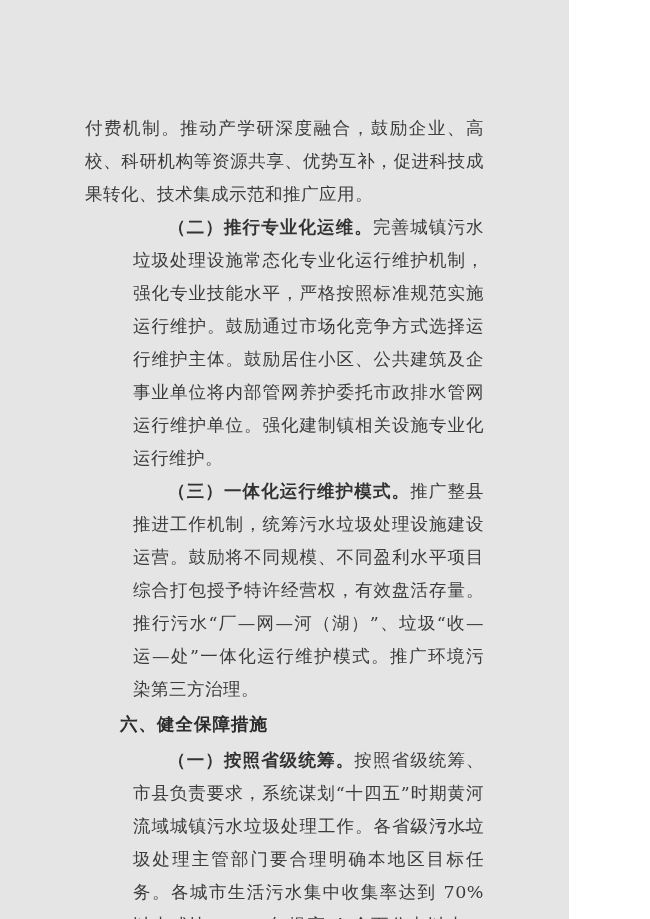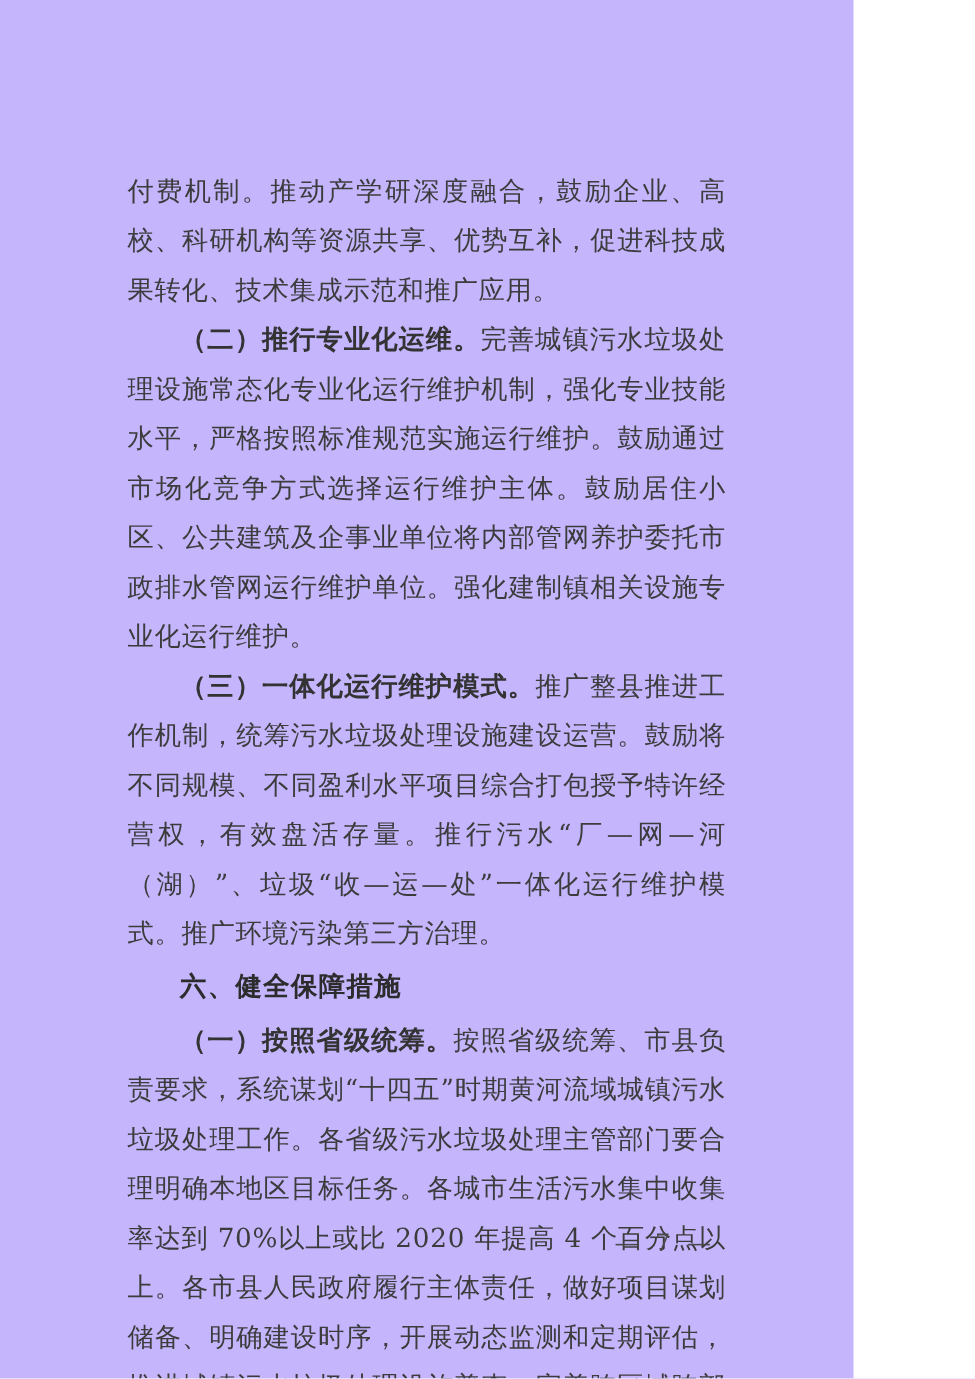--- a/index.html
+++ b/index.html
@@ -4,36 +4,37 @@
 <style>
   html, body {
     margin: 0;
     padding: 0;
     background: #ffffff;
   }
   .page {
     position: relative;
     width: 569px;
     height: 919px;
-    background: #c4b5fd;
+    background: #e5e5e5;
     box-sizing: border-box;
     padding: 112px 85px 0 85px;
     font-family: "DejaVu Serif", "Liberation Serif", serif;
     color: #3c3c3c;
     overflow: hidden;
   }
   .para {
     margin: 0;
     font-size: 17.5px;
     line-height: 33px;
     text-align: justify;
     letter-spacing: 0.5px;
   }
   .para.indented {
     text-indent: 2em;
+    margin-left: 48px;
   }
   .lead {
     font-weight: bold;
     color: #333333;
   }
   .section-heading {
     margin: 3px 0 2px 0;
     font-family: Liberation Mono, monospace;
     font-weight: bold;
     font-size: 17.5px;

